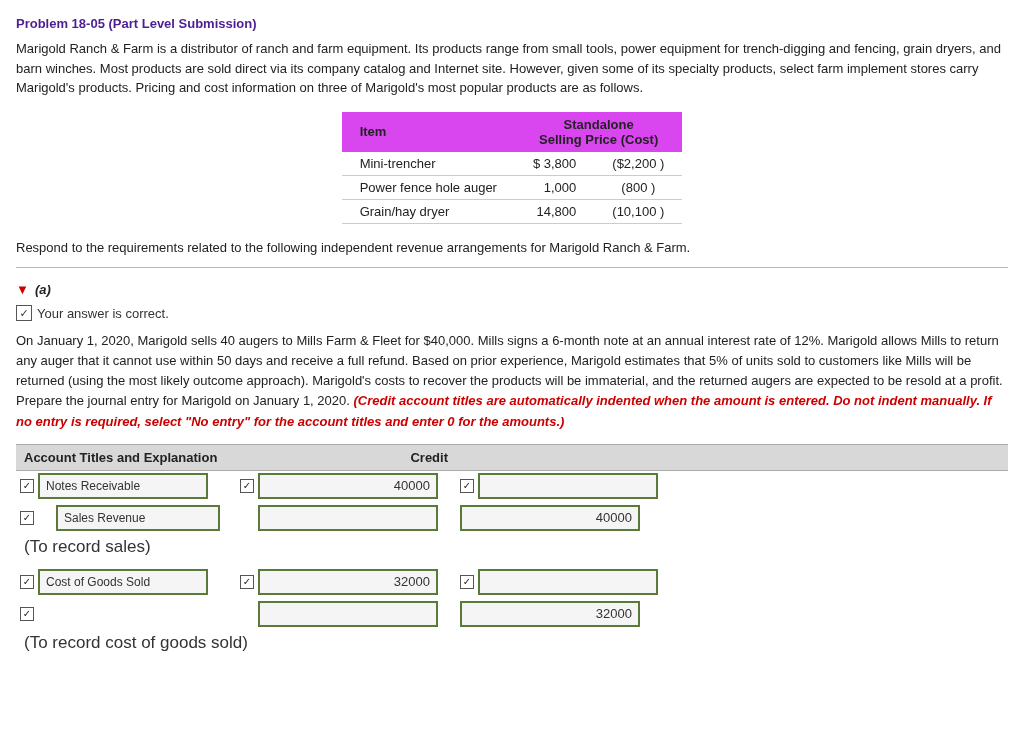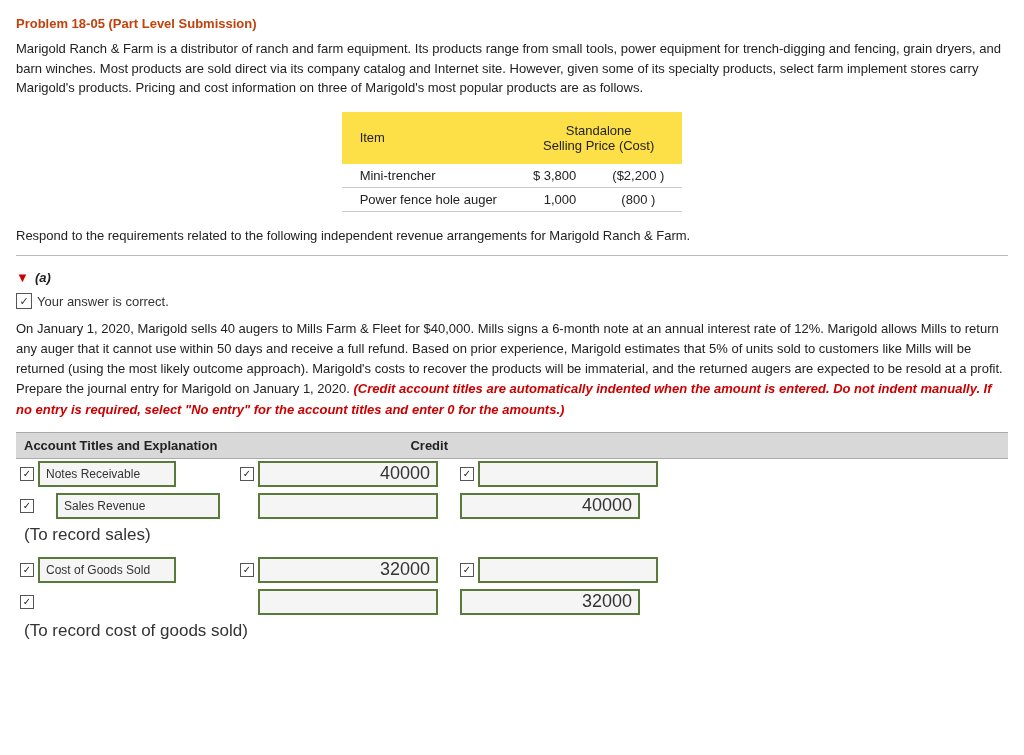--- a/index.html
+++ b/index.html
@@ -6,38 +6,38 @@
     body {
       font-family: Arial, sans-serif;
       font-size: 13px;
       color: #222;
       background: #fff;
       padding: 16px;
       width: 1024px;
       min-height: 755px;
     }
     .problem-title {
-      color: #c2410c;
+      color: #4c1d95;
       font-weight: bold;
       margin-bottom: 8px;
     }
     .intro-text {
       margin-bottom: 14px;
       line-height: 1.5;
     }
     .product-table {
       border-collapse: collapse;
       margin: 0 auto 14px auto;
       min-width: 340px;
     }
     .product-table th {
-      background: #fde047;
-      padding: 11px 18px;
+      background: #d946ef;
+      padding: 5px 18px;
       text-align: center;
-      font-weight: normal;
+      font-weight: bold;
       border: none;
     }
     .product-table th.item-col {
       text-align: left;
     }
     .product-table td {
       padding: 4px 18px;
       border-bottom: 1px solid #ccc;
     }
     .product-table td.item-col {
@@ -133,39 +133,39 @@
       width: 14px;
       height: 14px;
       border: 1px solid #555;
       display: inline-flex;
       align-items: center;
       justify-content: center;
       font-size: 10px;
       flex-shrink: 0;
     }
     .account-input {
-      width: 138px;
+      width: 170px;
       height: 26px;
       border: 2px solid #5a7a3a;
       background: #f5f5f5;
       padding: 2px 6px;
       font-size: 12px;
       color: #333;
     }
     .account-input.indented {
       margin-left: 18px;
       width: 164px;
     }
     .amount-input {
       width: 180px;
       height: 26px;
       border: 2px solid #5a7a3a;
       background: #f5f5f5;
       padding: 2px 6px;
-      font-size: 18px;
+      font-size: 13px;
       text-align: right;
       color: #333;
     }
     .amount-input.empty {
       
     }
     .to-record-label {
       padding: 2px 8px 6px 8px;
       font-size: 17px;
       color: #333;
@@ -191,20 +191,25 @@
     <tr>
       <td class="item-col">Mini-trencher</td>
       <td class="price-col">$ 3,800</td>
       <td class="cost-col">($2,200 )</td>
     </tr>
     <tr>
       <td class="item-col">Power fence hole auger</td>
       <td class="price-col">1,000</td>
       <td class="cost-col">(800 )</td>
     </tr>
+    <tr>
+      <td class="item-col">Grain/hay dryer</td>
+      <td class="price-col">14,800</td>
+      <td class="cost-col">(10,100 )</td>
+    </tr>
   </tbody>
 </table>
 
 <div class="respond-text">Respond to the requirements related to the following independent revenue arrangements for Marigold Ranch &amp; Farm.</div>
 
 <hr class="divider">
 
 <div class="section-header">
   <span class="triangle-icon">▼</span>
   <span class="section-label">(a)</span>

